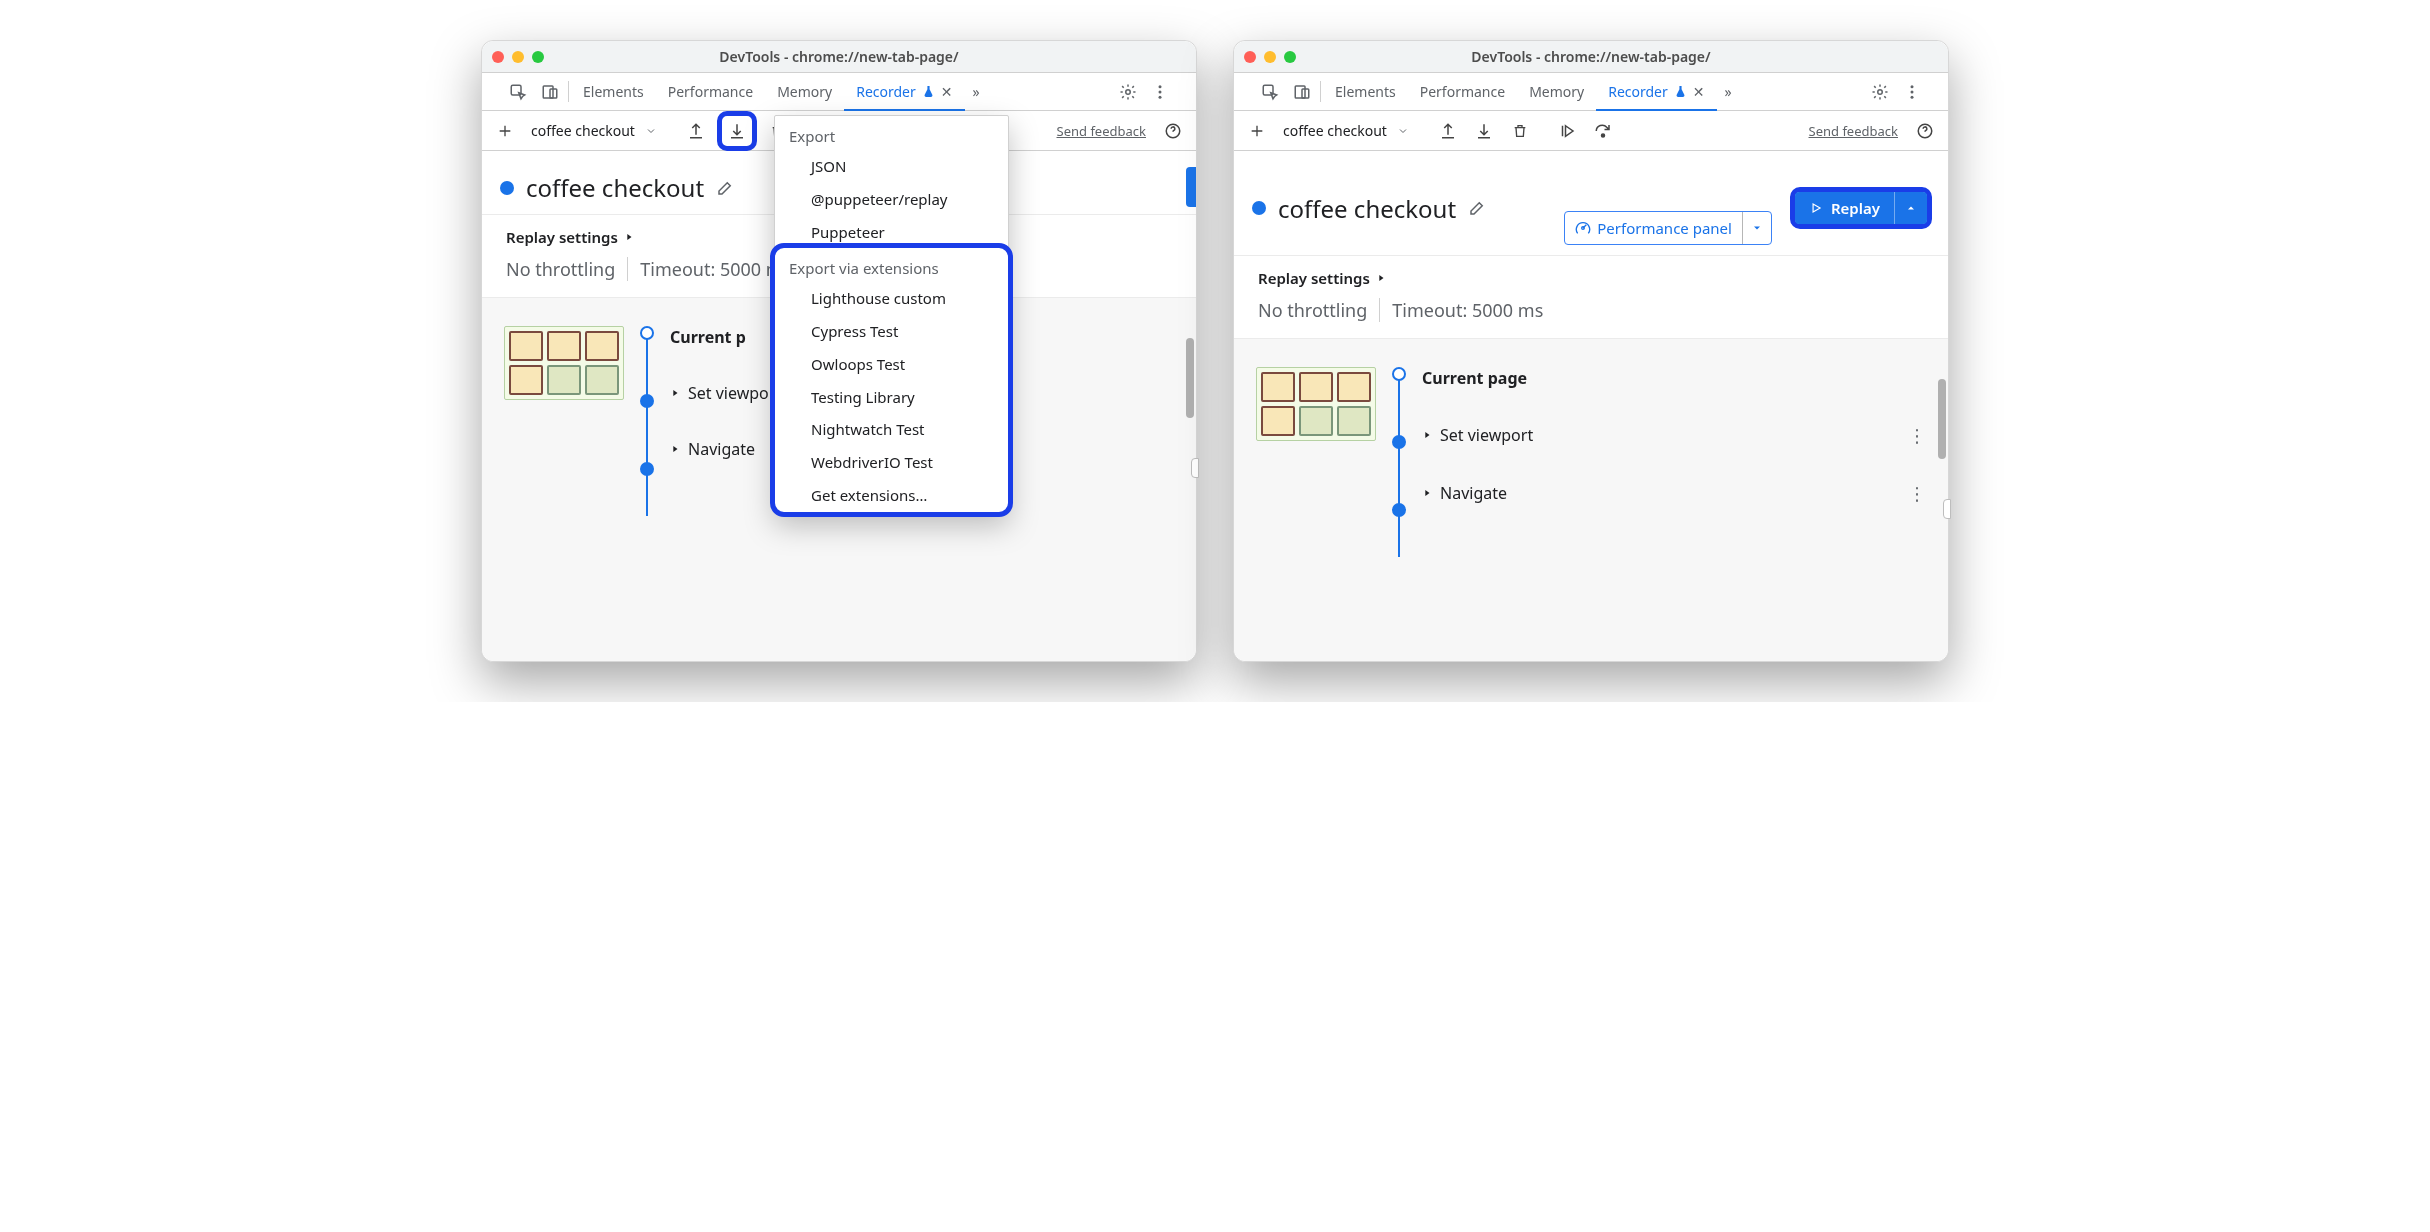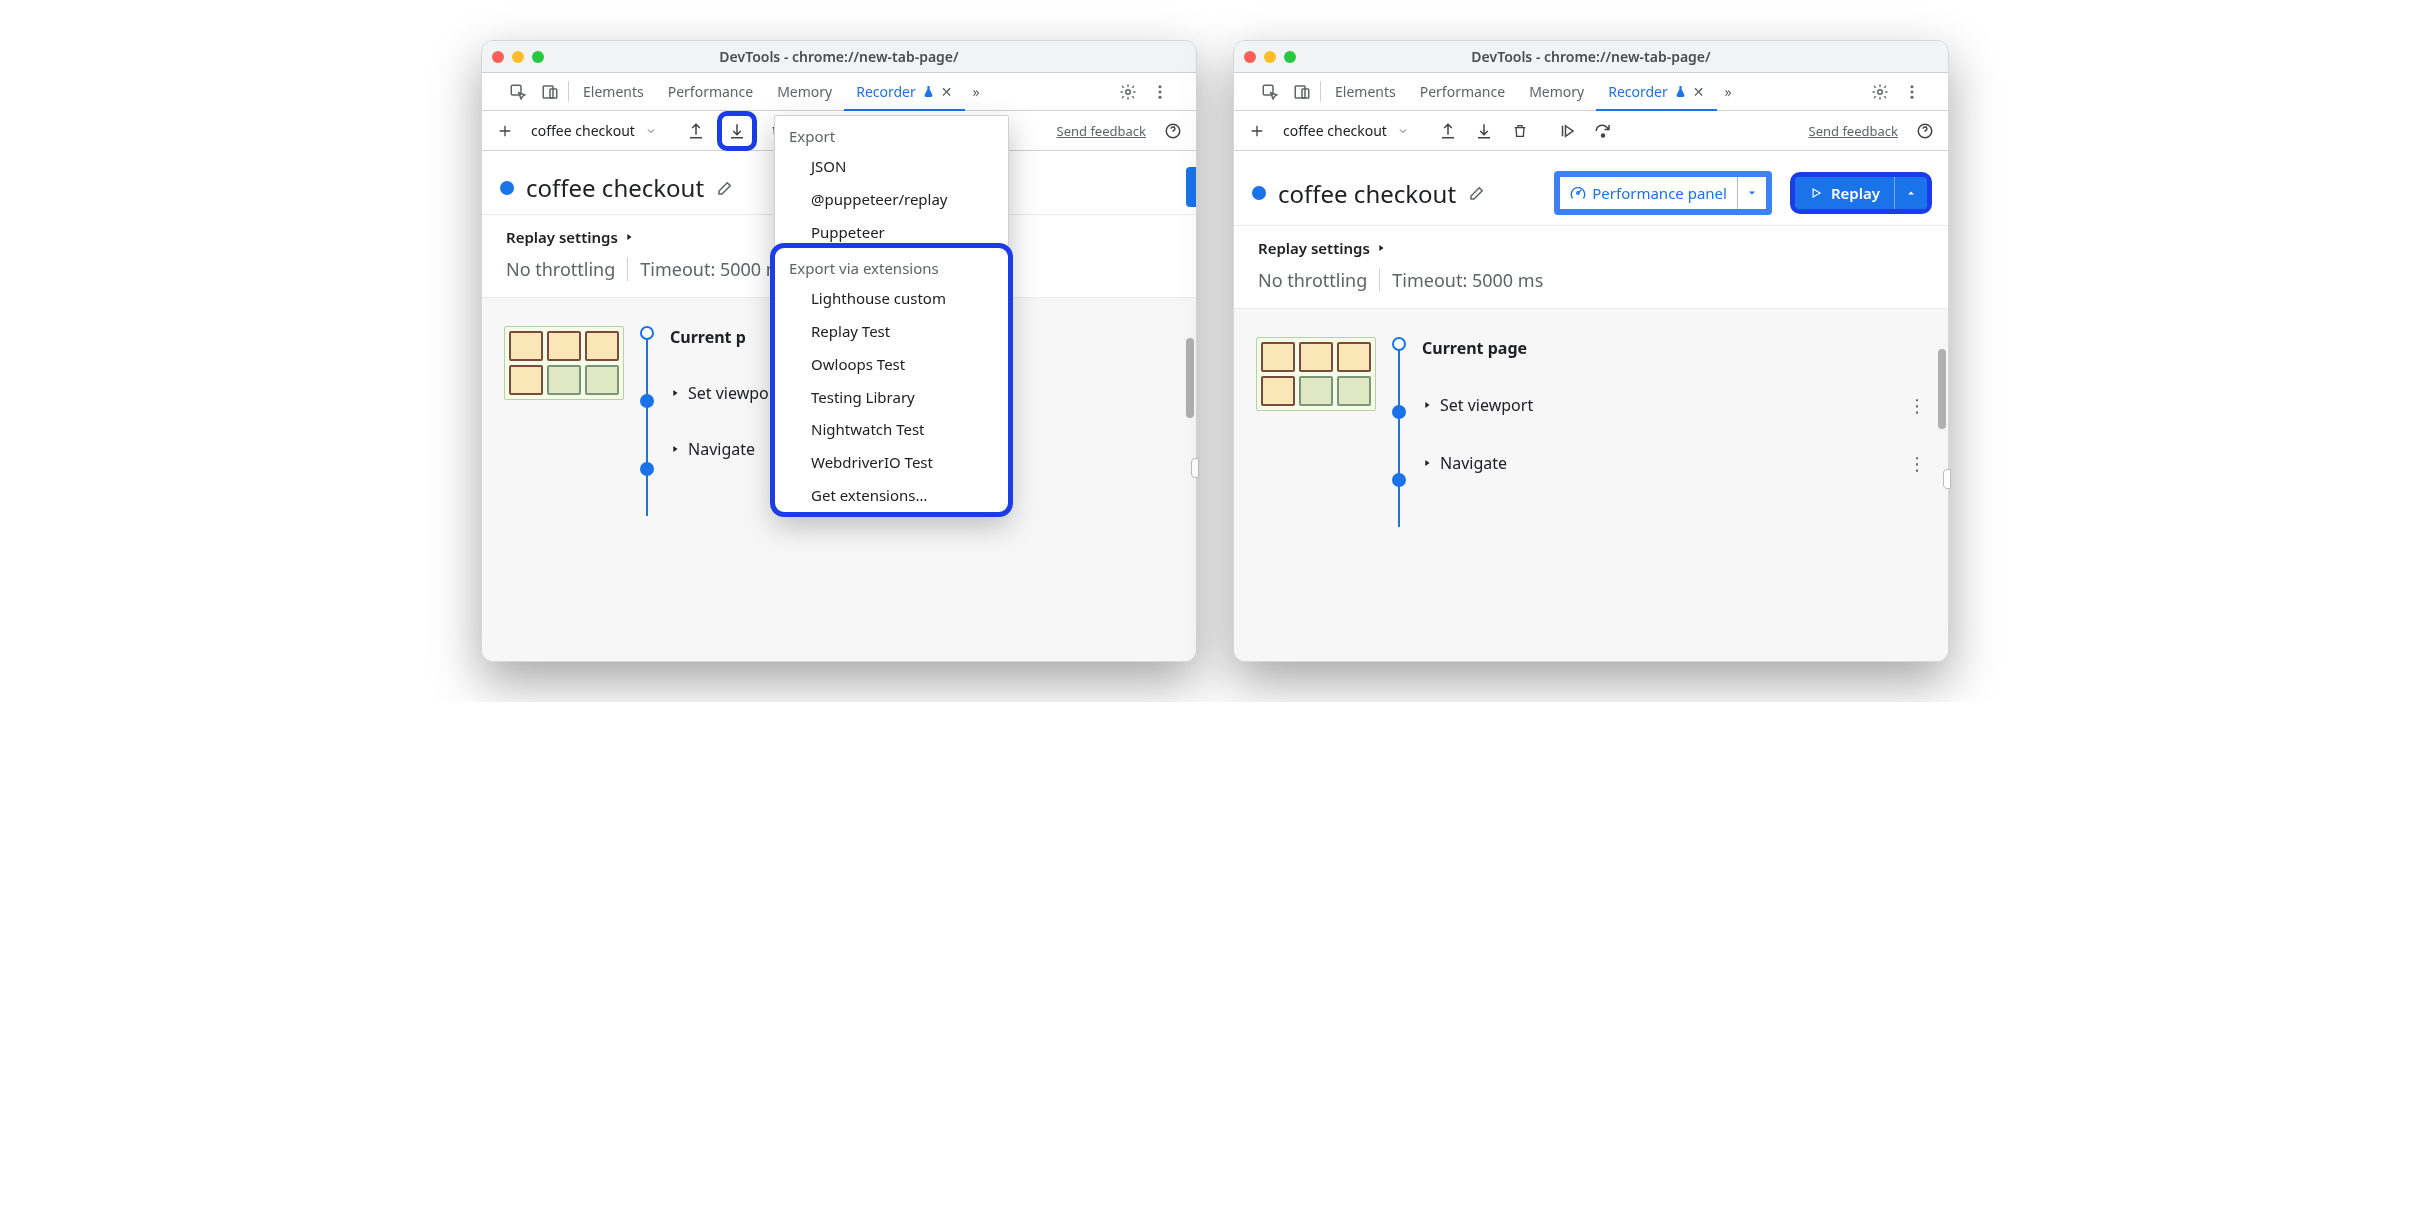--- a/index.html
+++ b/index.html
@@ -170,28 +170,29 @@
     background: var(--dot-blue);
   }
   .rec-title {
     font-size: 24px;
   }
   .pencil {
     color: var(--text-muted);
   }
   .header-row .spacer { flex: 1; }
   .perf-btn {
-    border: 6px solid #3b82f6;
+    border: 1px solid #3b82f6;
     background: var(--white);
     color: var(--active-blue);
     font-size: 15px;
     display: flex;
     align-items: center;
     border-radius: 4px;
     overflow: hidden;
+    margin-top: 40px;
   }
   .perf-btn .main { display:flex; align-items:center; gap:6px; padding: 6px 10px; }
   .perf-btn .sep { width:1px; background:#b6b6b6; align-self: stretch; }
   .perf-btn .drop { padding: 6px 8px; display:flex; align-items:center; }
   .replay-wrap {
     border: 5px solid var(--highlight-blue);
     border-radius: 10px;
     display: inline-flex;
     margin-left: 6px;
   }
@@ -535,21 +536,21 @@
     </div>
 
     <div class="menu" style="left:292px; top:-36px; width:235px;">
       <div class="section-label">Export</div>
       <div class="item">JSON</div>
       <div class="item">@puppeteer/replay</div>
       <div class="item">Puppeteer</div>
       <div class="framed">
         <div class="section-label">Export via extensions</div>
         <div class="item">Lighthouse custom</div>
-        <div class="item">Replay Test</div>
+        <div class="item">Cypress Test</div>
         <div class="item">Owloops Test</div>
         <div class="item">Testing Library</div>
         <div class="item">Nightwatch Test</div>
         <div class="item">WebdriverIO Test</div>
         <div class="item">Get extensions…</div>
       </div>
     </div>
 
   </div>
 </div>

